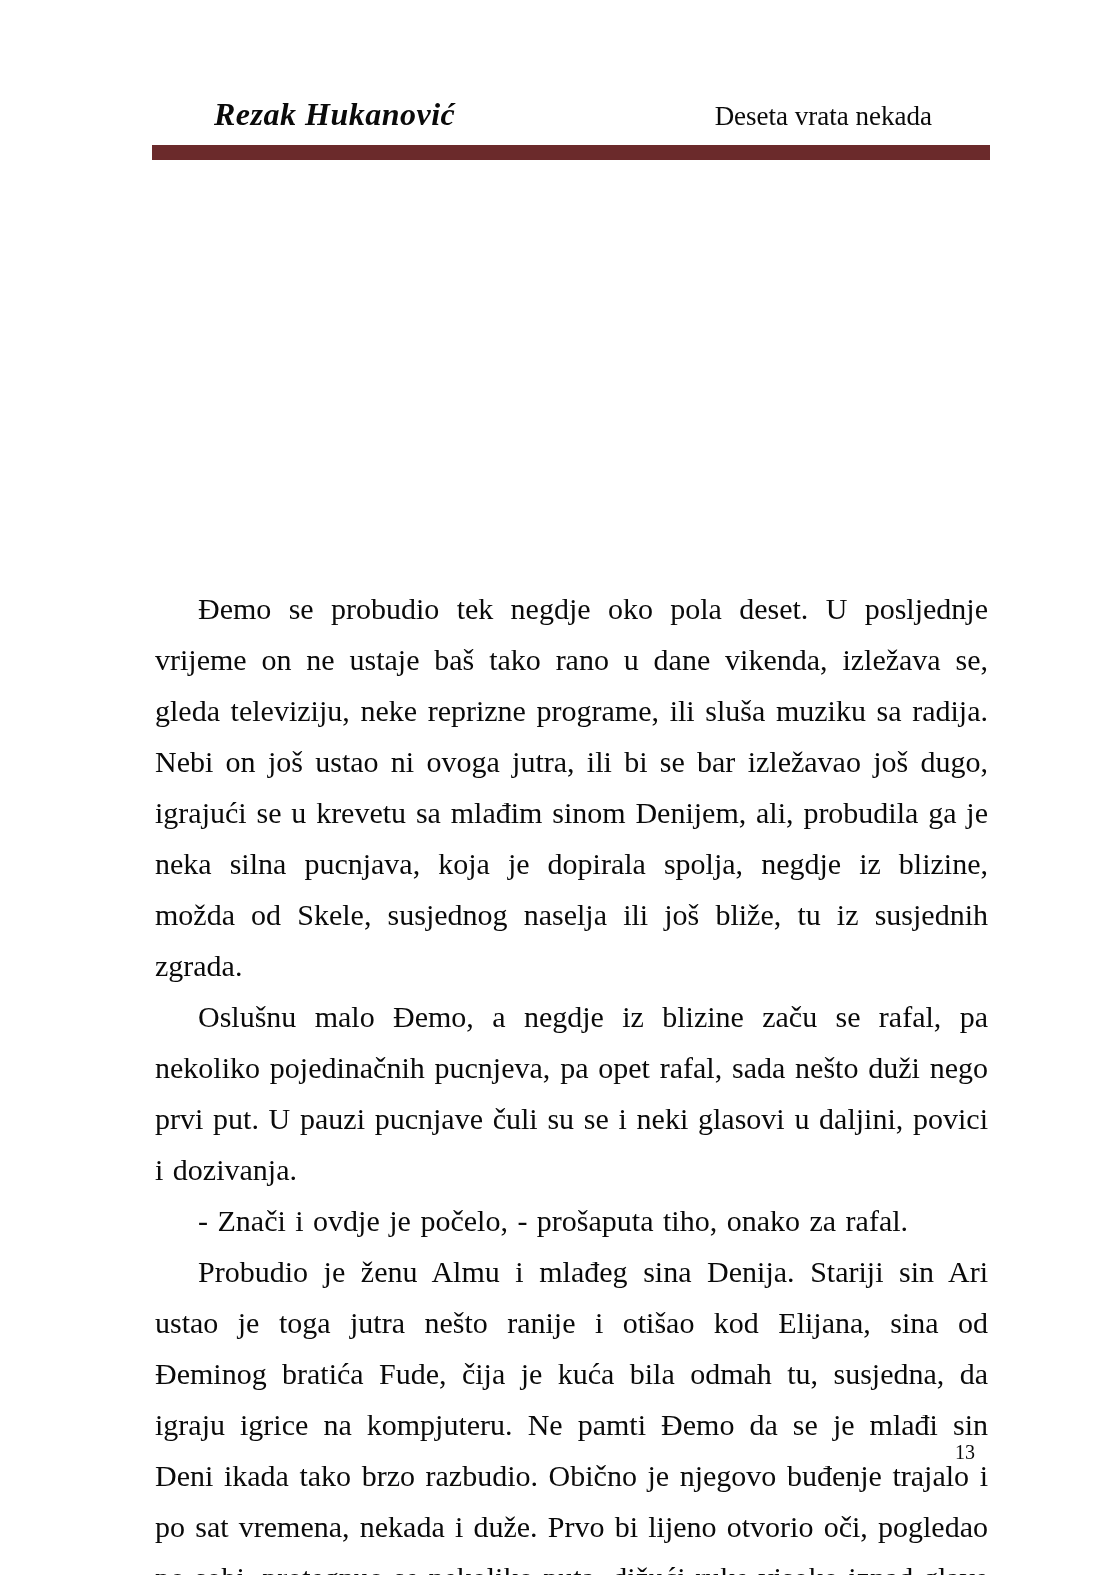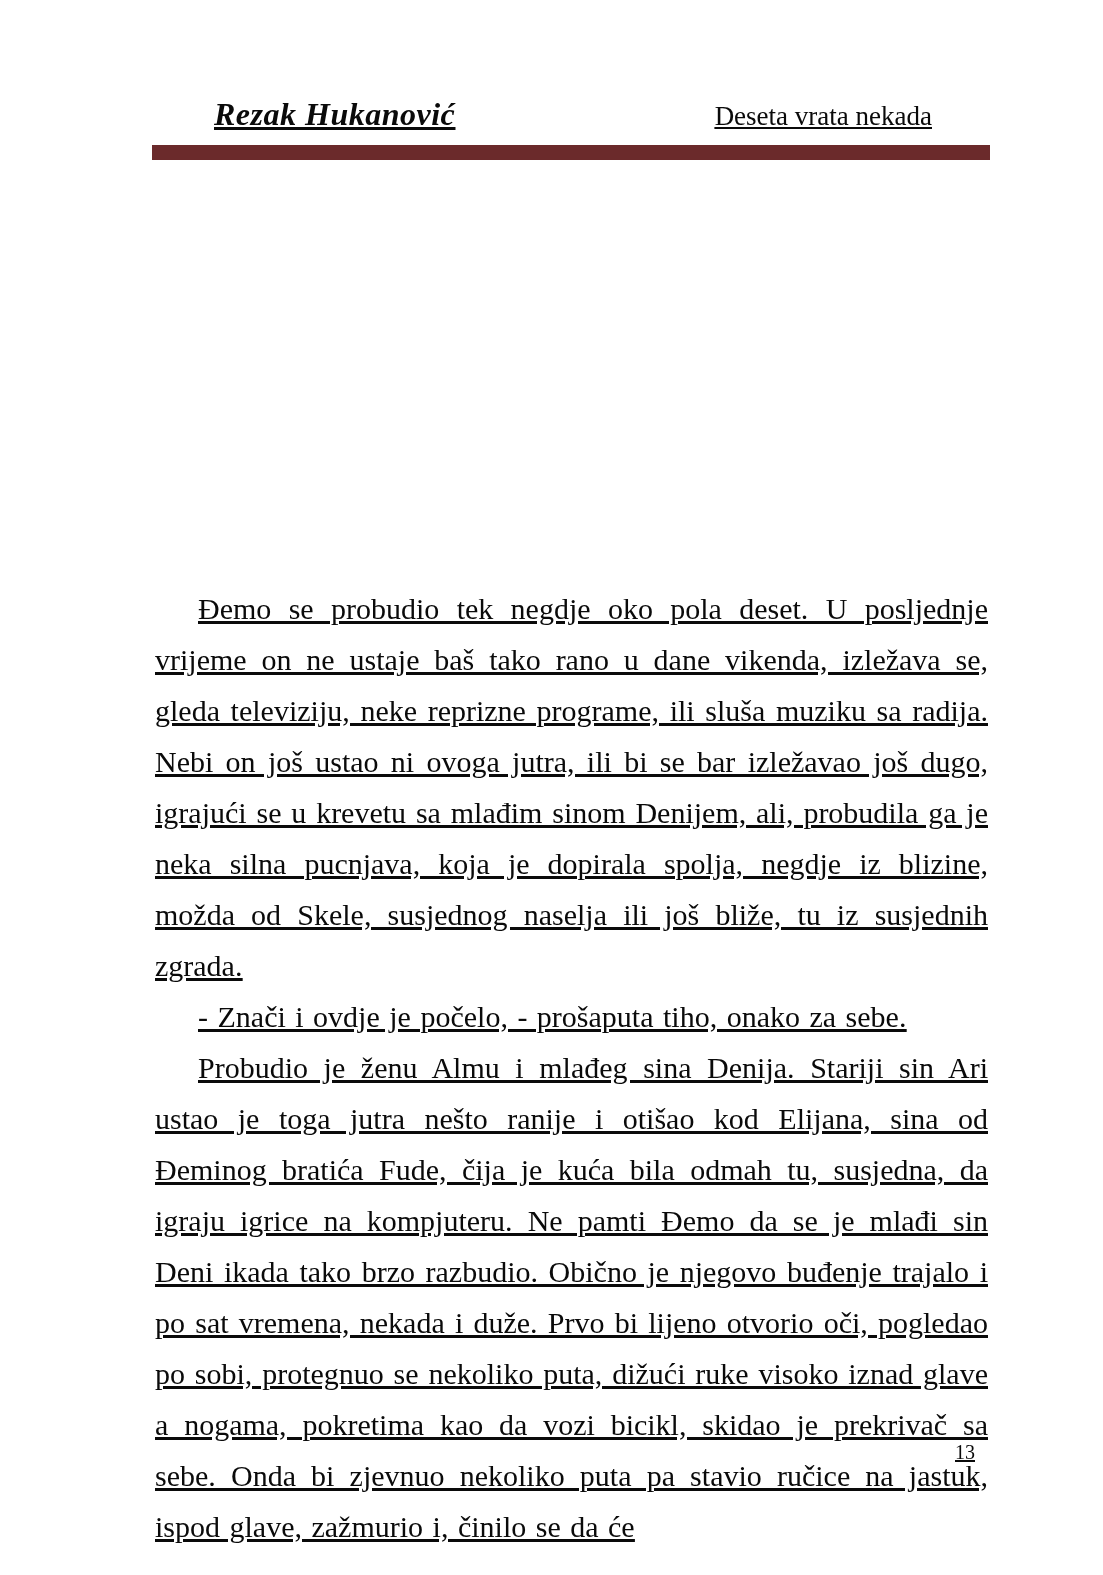--- a/index.html
+++ b/index.html
@@ -1,15 +1,15 @@
 <!DOCTYPE html>
 <html><head>
 <meta charset="utf-8">
 <style>
-  * { margin: 0; padding: 0; box-sizing: border-box; text-decoration: underline; }
+  * { margin: 0; padding: 0; box-sizing: border-box; }
   html, body { background: #ffffff; }
   body {
     font-family: "Liberation Serif", "DejaVu Serif", serif;
     color: #0a0a0a;
   }
   .page {
     position: relative;
     width: 1103px;
     height: 1575px;
     background: #ffffff;
@@ -81,19 +81,20 @@
   <div class="header">
     <span class="author">Rezak Hukanović</span>
     <span class="book-title">Deseta vrata nekada</span>
   </div>
 
   <div class="header-rule" style="background: rgb(107, 42, 43);"></div>
 
 
   <div class="body-text">
     <p>Đemo se probudio tek negdje oko pola deset. U posljednje vrijeme on ne ustaje baš tako rano u dane vikenda, izležava se, gleda televiziju, neke reprizne programe, ili sluša muziku sa radija. Nebi on još ustao ni ovoga jutra, ili bi se bar izležavao još dugo, igrajući se u krevetu sa mlađim sinom Denijem, ali, probudila ga je neka silna pucnjava, koja je dopirala spolja, negdje iz blizine, možda od Skele, susjednog naselja ili još bliže, tu iz susjednih zgrada.</p>
-    <p>- Znači i ovdje je počelo, - prošaputa tiho, onako za sebe.</p>
+    <p>Oslušnu malo Đemo, a negdje iz blizine začu se rafal, pa nekoliko pojedinačnih pucnjeva, pa opet rafal, sada nešto duži nego prvi put. U pauzi pucnjave čuli su se i neki glasovi u daljini, povici i dozivanja.</p>
+    <p>- Znači i ovdje je počelo, - prošaputa tiho, onako za rafal.</p>
     <p>Probudio je ženu Almu i mlađeg sina Denija. Stariji sin Ari ustao je toga jutra nešto ranije i otišao kod Elijana, sina od Đeminog bratića Fude, čija je kuća bila odmah tu, susjedna, da igraju igrice na kompjuteru. Ne pamti Đemo da se je mlađi sin Deni ikada tako brzo razbudio. Obično je njegovo buđenje trajalo i po sat vremena, nekada i duže. Prvo bi lijeno otvorio oči, pogledao po sobi, protegnuo se nekoliko puta, dižući ruke visoko iznad glave a nogama, pokretima kao da vozi bicikl, skidao je prekrivač sa sebe. Onda bi zjevnuo nekoliko puta pa stavio ručice na jastuk, ispod glave, zažmurio i, činilo se da će</p>
   </div>
 
   <div class="page-number">13</div>
 
 </div>
 
 </body></html>

